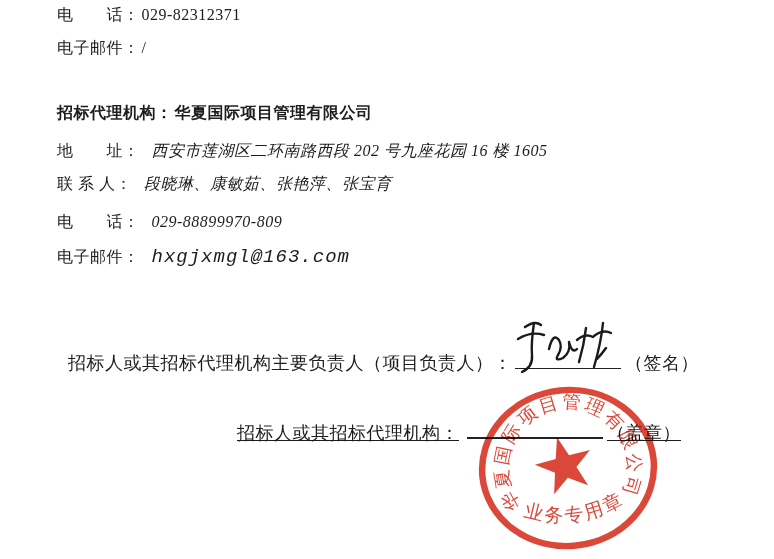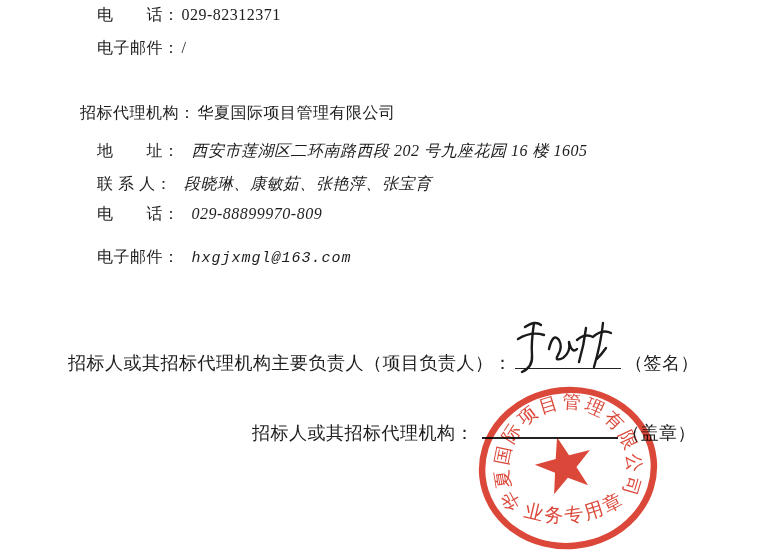--- a/index.html
+++ b/index.html
@@ -10,26 +10,25 @@
     overflow:hidden;
     font-family:"Liberation Serif","DejaVu Serif",serif;
     color:#1d1d1d;
   }
   .row{
     position:absolute;
     font-size:16px;
     line-height:20px;
     white-space:nowrap;
     letter-spacing:.5px;
-    margin-left:40px;
   }
   .row .lbl{display:inline-block;}
   .row .val{display:inline-block;margin-left:2px;}
   .row.gap .val{margin-left:12px;font-style:italic;}
-  .mono{font-family:"Liberation Mono","DejaVu Sans Mono",monospace;font-size:15px;letter-spacing:1px;}
+  .mono{font-family:"Liberation Mono","DejaVu Sans Mono",monospace;font-size:19px;letter-spacing:1px;}
   
   .stmt{
     position:absolute;
     font-size:18px;
     line-height:22px;
     white-space:nowrap;
     letter-spacing:.5px;
   }
   .uline{
     display:inline-block;
@@ -62,33 +61,33 @@
 <body>
 
 <div class="row" style="left:57px;top:5px;">
   <span class="lbl">电　　话：</span><span class="val">029-82312371</span>
 </div>
 
 <div class="row" style="left:57px;top:38px;text-decoration:underline;">
   <span class="lbl">电子邮件：</span><span class="val">/</span>
 </div>
 
-<div class="row" style="left:40px;top:103px;">
+<div class="row" style="left:57px;top:103px;font-weight:bold;">
   <span class="lbl">招标代理机构：</span><span class="val">华夏国际项目管理有限公司</span>
 </div>
 
 <div class="row gap" style="left:57px;top:141px;">
   <span class="lbl">地　　址：</span><span class="val">西安市莲湖区二环南路西段 202 号九座花园 16 楼 1605</span>
 </div>
 
 <div class="row gap" style="left:57px;top:174px;">
   <span class="lbl">联 系 人：</span><span class="val">段晓琳、康敏茹、张艳萍、张宝育</span>
 </div>
 
-<div class="row gap" style="left:57px;top:204px;">
+<div class="row gap" style="left:57px;top:212px;">
   <span class="lbl">电　　话：</span><span class="val">029-88899970-809</span>
 </div>
 
 <div class="row gap" style="left:57px;top:247px;">
   <span class="lbl">电子邮件：</span><span class="val mono">hxgjxmgl@163.com</span>
 </div>
 
 <div class="stmt" style="left:68px;top:350px;">
   <span>招标人或其招标代理机构主要负责人（项目负责人）：</span><span class="uline sig-uline"><svg class="sig-scribble" viewBox="0 0 114 62">
       <g fill="none" stroke="#1a1a1a" stroke-width="2.4" stroke-linecap="round" stroke-linejoin="round">
@@ -98,21 +97,21 @@
         <path d="M 38 34 Q 42 17 48 25 Q 52 32 47 40 Q 43 47 52 43 Q 60 37 58 27 Q 61 39 66 34"></path>
         <path d="M 75 13 Q 73 30 68 47"></path>
         <path d="M 66 25 Q 74 18 82 22"></path>
         <path d="M 92 8 Q 90 28 83 52"></path>
         <path d="M 83 21 Q 92 14 100 18"></path>
         <path d="M 95 33 Q 90 40 86 44"></path>
       </g>
     </svg></span><span class="suffix">（签名）</span>
 </div>
 
-<div class="stmt" style="left:252px;top:419px;">
+<div class="stmt" style="left:237px;top:419px;text-decoration:underline;">
   <span>招标人或其招标代理机构：</span><span class="uline seal-uline"></span><span class="suffix">（盖章）</span>
 </div>
 
 <div class="seal-wrap">
   <svg viewBox="0 0 184 172" width="184" height="172">
     <defs>
       <path id="arcCompany" d="M 41.7 116.7 A 60 60 0 1 1 142.3 116.7" fill="none"></path>
       <path id="arcCaption" d="M 39 125 Q 92 150 145 125" fill="none"></path>
     </defs>
     <g transform="rotate(-6 92 84)">

